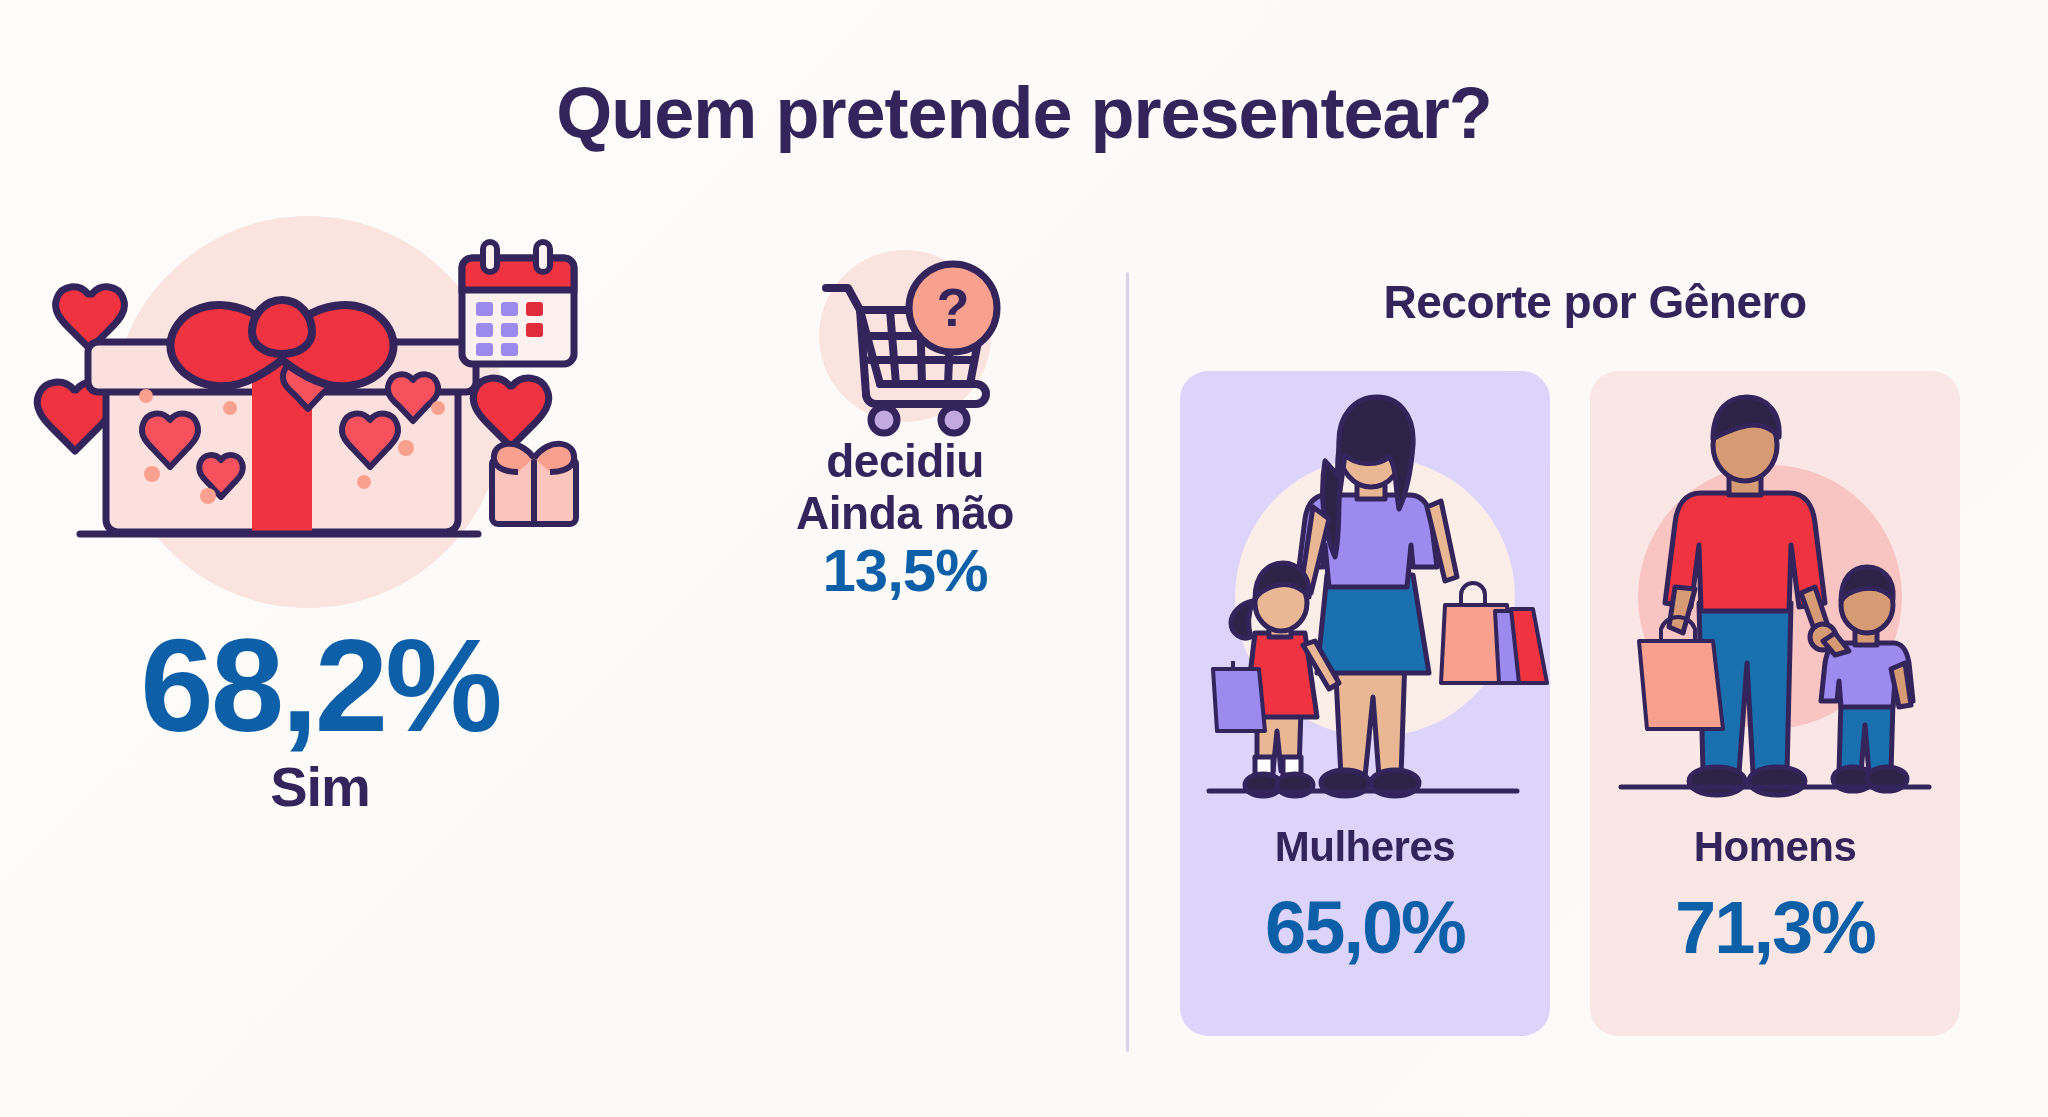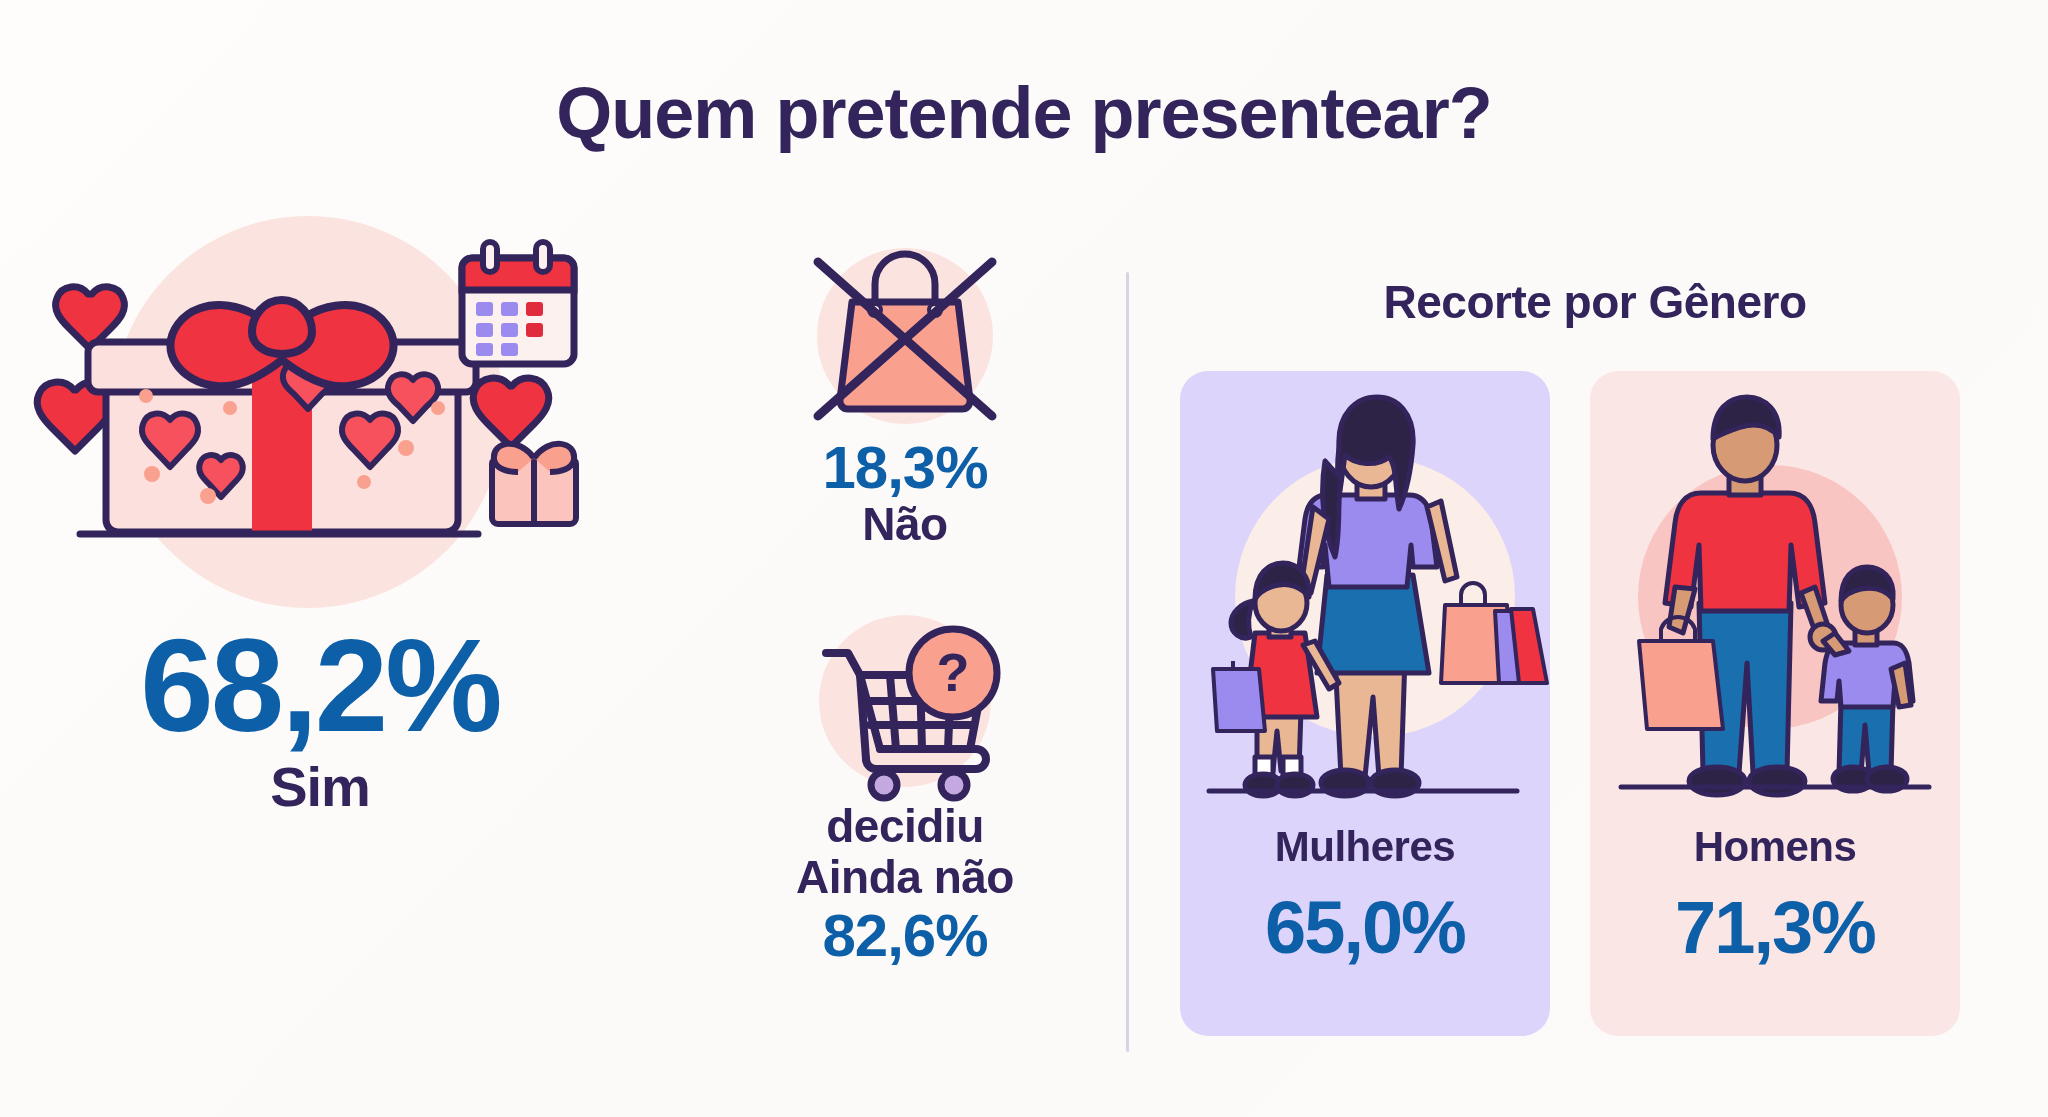--- a/index.html
+++ b/index.html
@@ -178,35 +178,20 @@
     </div>
 
     <div class="left-stat">
       <div class="big-pct">68,2%</div>
       <div class="big-label">Sim</div>
     </div>
   </div>
 
   <div class="mid-block">
 
-    <div class="mid-item">
-      <div class="mid-icon">
-        <svg viewBox="0 0 330 196" width="330" height="196">
-          <circle cx="165" cy="96" r="88" fill="#fbe3e0"></circle>
-          <path d="M112 62h106l12 98a8 8 0 0 1-8 9H108a8 8 0 0 1-8-9z" fill="#f9a08f" stroke="#33245c" stroke-width="7" stroke-linejoin="round"></path>
-          <path d="M135 62V44a30 30 0 0 1 60 0v18" fill="none" stroke="#33245c" stroke-width="7" stroke-linecap="round"></path>
-          <circle cx="135" cy="70" r="6" fill="#fdf1ef" stroke="#33245c" stroke-width="4"></circle>
-          <circle cx="195" cy="70" r="6" fill="#fdf1ef" stroke="#33245c" stroke-width="4"></circle>
-          <line x1="78" y1="22" x2="252" y2="176" stroke="#33245c" stroke-width="9" stroke-linecap="round"></line>
-          <line x1="252" y1="22" x2="78" y2="176" stroke="#33245c" stroke-width="9" stroke-linecap="round"></line>
-        </svg>
-      </div>
-      <div class="mid-pct">18,3%</div>
-      <div class="mid-label">Não</div>
-    </div>
 
     <div class="mid-item">
       <div class="mid-icon">
         <svg viewBox="0 0 330 196" width="330" height="196">
           <circle cx="165" cy="96" r="86" fill="#fbe3e0"></circle>
           <g fill="none" stroke="#33245c" stroke-width="8" stroke-linecap="round" stroke-linejoin="round">
             <path d="M86 48h22l12 22"></path>
             <path d="M120 70h124l-14 74H140z"></path>
             <path d="M140 144h96a10 10 0 0 1 0 20H136a10 10 0 0 1-10-10"></path>
             <path d="M126 154l-6-84"></path>
@@ -217,21 +202,21 @@
             <line x1="130" y1="120" x2="234" y2="120"></line>
           </g>
           <circle cx="144" cy="180" r="13" fill="#c4a8e0" stroke="#33245c" stroke-width="7"></circle>
           <circle cx="214" cy="180" r="13" fill="#c4a8e0" stroke="#33245c" stroke-width="7"></circle>
           <circle cx="213" cy="68" r="44" fill="#f9a08f" stroke="#33245c" stroke-width="7"></circle>
           <text x="213" y="86" font-family="Liberation Sans, sans-serif" font-size="54" font-weight="700" fill="#33245c" text-anchor="middle">?</text>
         </svg>
       </div>
       <div class="mid-label">decidiu</div>
       <div class="mid-label">Ainda não</div>
-      <div class="mid-pct">82,6%</div>
+      <div class="mid-pct">13,5%</div>
     </div>
   </div>
 
   <div class="divider"></div>
 
   <div class="right-panel">
     <div class="panel-title">Recorte por Gênero</div>
 
     <div class="cards">
 

